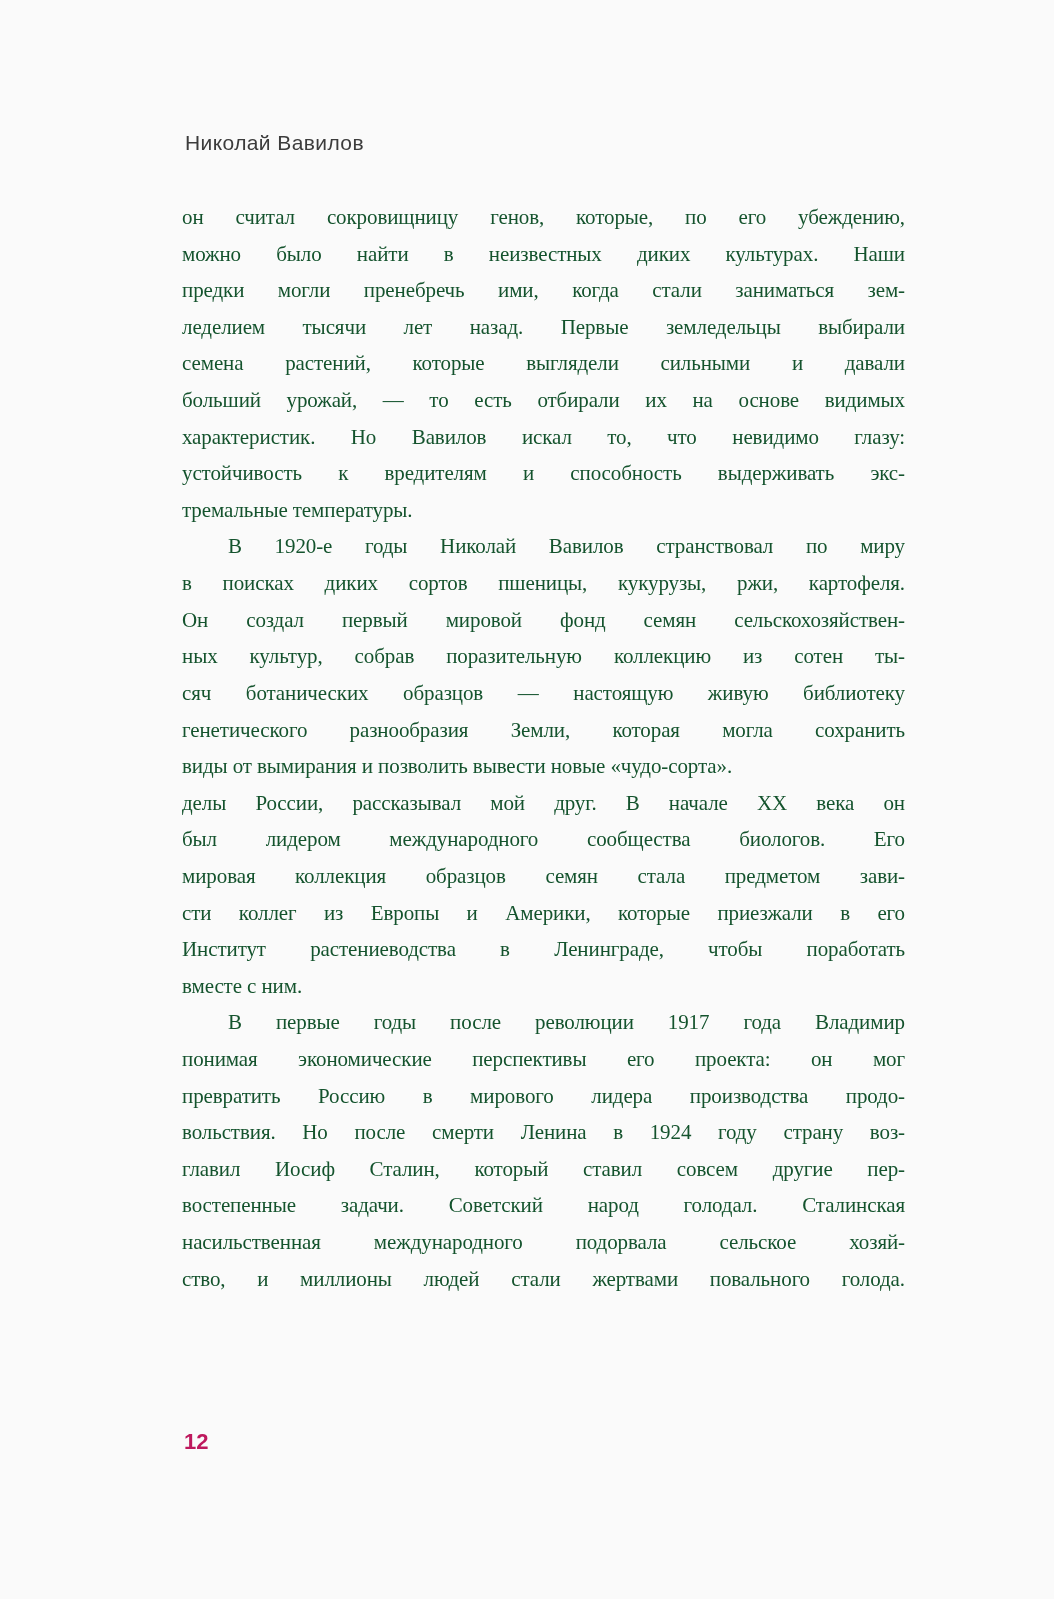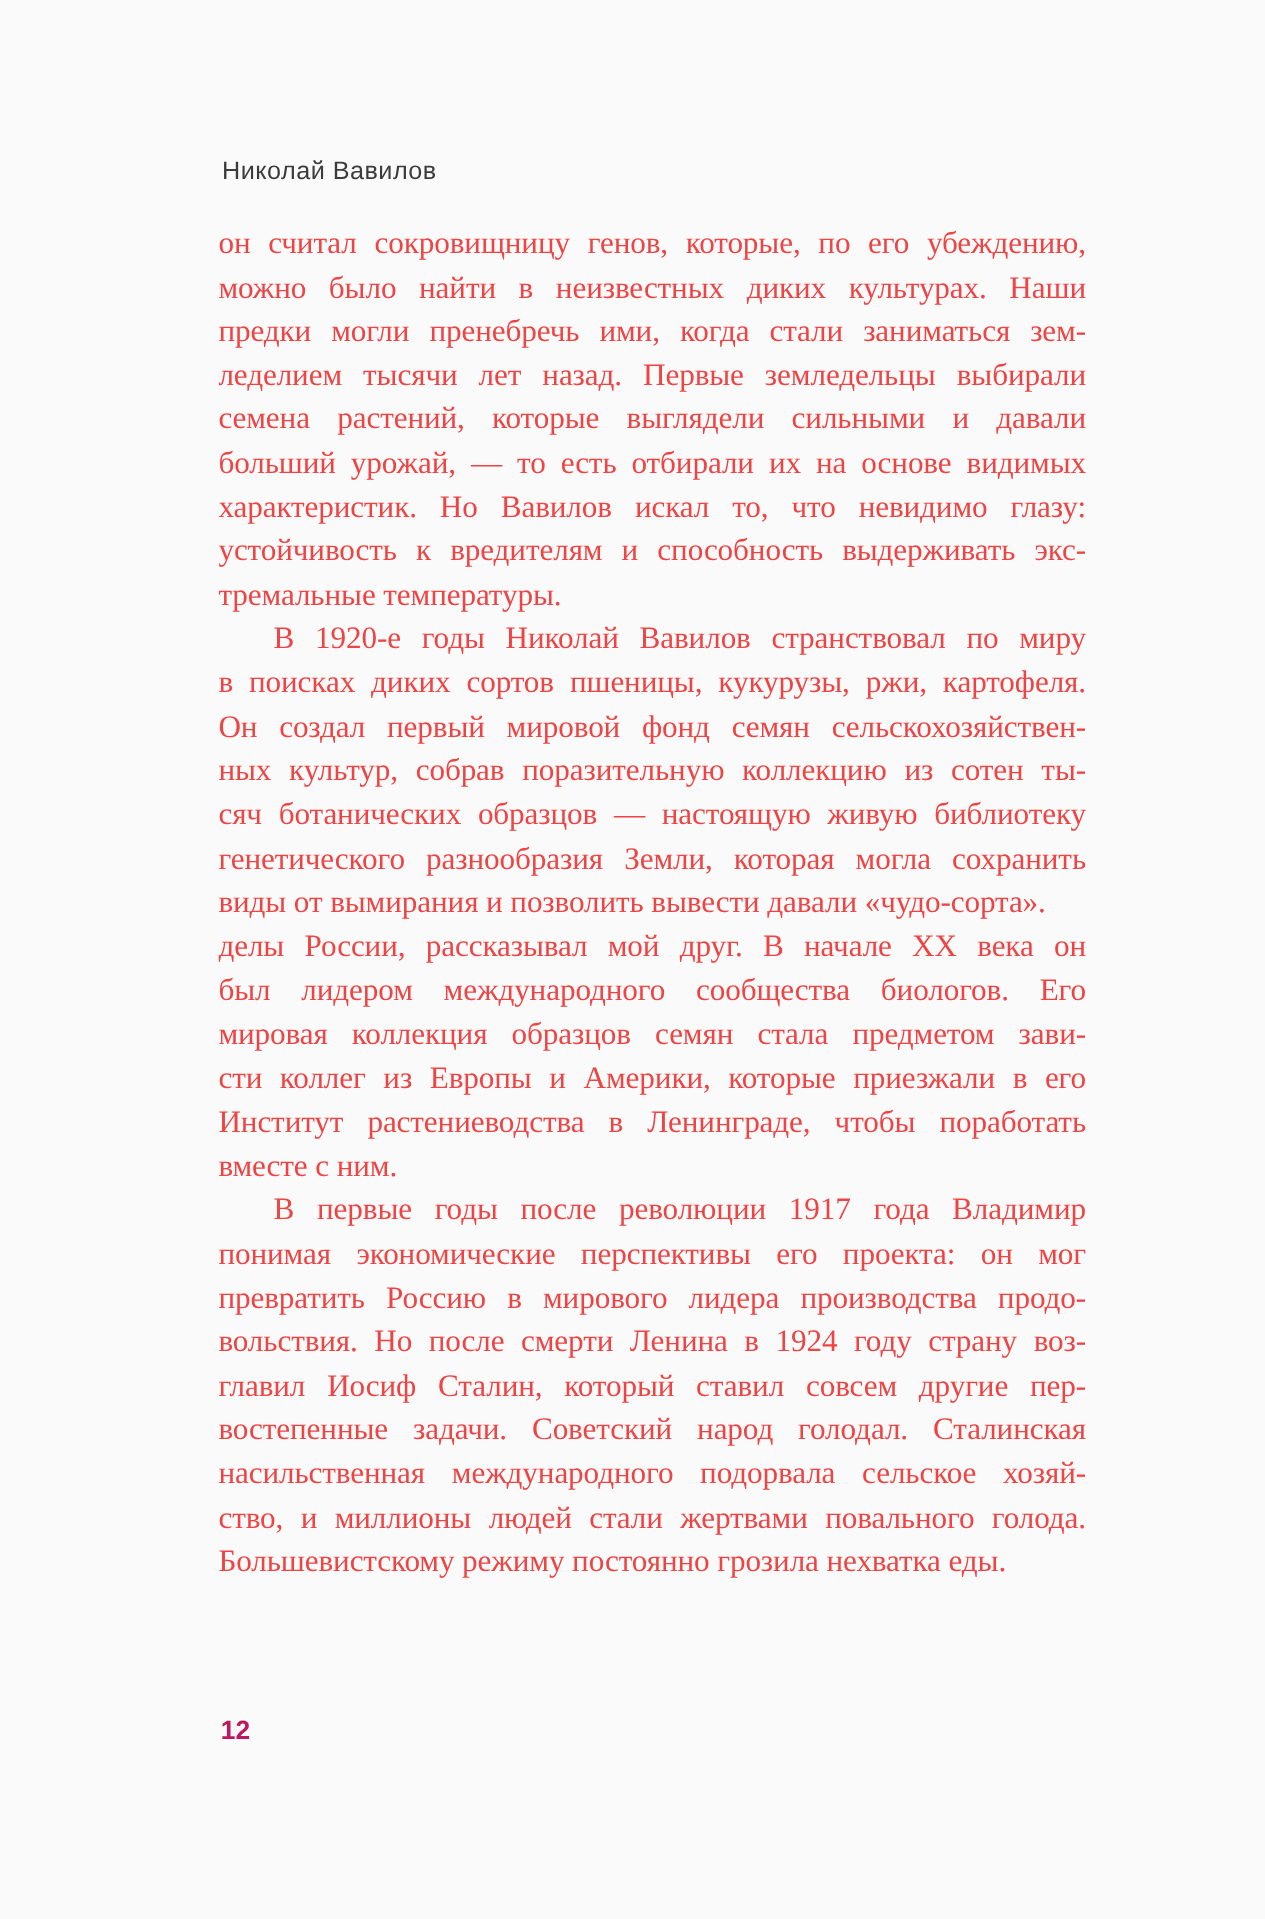--- a/index.html
+++ b/index.html
@@ -25,26 +25,26 @@
     font-family: "Liberation Sans", sans-serif;
     font-size: 21px;
     font-weight: 400;
     letter-spacing: 0.4px;
     color: #3c3c3c;
     white-space: nowrap;
   }
   .text-body {
     position: absolute;
     left: 182px;
-    top: 185px;
+    top: 199px;
     width: 723px;
     font-family: "Liberation Serif", serif;
-    font-size: 26px;
+    font-size: 21px;
     line-height: 36.62px;
-    color: #ef4444;
+    color: #14532d;
     letter-spacing: -0.1px;
   }
   .para {
     margin: 0;
     padding: 0;
   }
   .line {
     height: 36.62px;
     overflow: hidden;
     text-align: justify;
@@ -86,38 +86,37 @@
         <div class="line">устойчивость к вредителям и способность выдерживать экс-</div>
         <div class="line last-line">тремальные температуры.</div>
       </div>
       <div class="para">
         <div class="line indent-line">В 1920-е годы Николай Вавилов странствовал по миру</div>
         <div class="line">в поисках диких сортов пшеницы, кукурузы, ржи, картофеля.</div>
         <div class="line">Он создал первый мировой фонд семян сельскохозяйствен-</div>
         <div class="line">ных культур, собрав поразительную коллекцию из сотен ты-</div>
         <div class="line">сяч ботанических образцов — настоящую живую библиотеку</div>
         <div class="line">генетического разнообразия Земли, которая могла сохранить</div>
-        <div class="line last-line">виды от вымирания и позволить вывести давали «чудо-сорта».</div>
+        <div class="line last-line">виды от вымирания и позволить вывести новые «чудо-сорта».</div>
       </div>
       <div class="para">
         <div class="line">делы России, рассказывал мой друг. В начале XX века он</div>
         <div class="line">был лидером международного сообщества биологов. Его</div>
         <div class="line">мировая коллекция образцов семян стала предметом зави-</div>
         <div class="line">сти коллег из Европы и Америки, которые приезжали в его</div>
         <div class="line">Институт растениеводства в Ленинграде, чтобы поработать</div>
         <div class="line last-line">вместе с ним.</div>
       </div>
       <div class="para">
         <div class="line indent-line">В первые годы после революции 1917 года Владимир</div>
         <div class="line">понимая экономические перспективы его проекта: он мог</div>
         <div class="line">превратить Россию в мирового лидера производства продо-</div>
         <div class="line">вольствия. Но после смерти Ленина в 1924 году страну воз-</div>
         <div class="line">главил Иосиф Сталин, который ставил совсем другие пер-</div>
         <div class="line">востепенные задачи. Советский народ голодал. Сталинская</div>
         <div class="line">насильственная международного подорвала сельское хозяй-</div>
         <div class="line">ство, и миллионы людей стали жертвами повального голода.</div>
-        <div class="line last-line">Большевистскому режиму постоянно грозила нехватка еды.</div>
       </div>
     </div>
 
   <div class="page-number">12</div>
 
 </div>
 
 </body></html>

